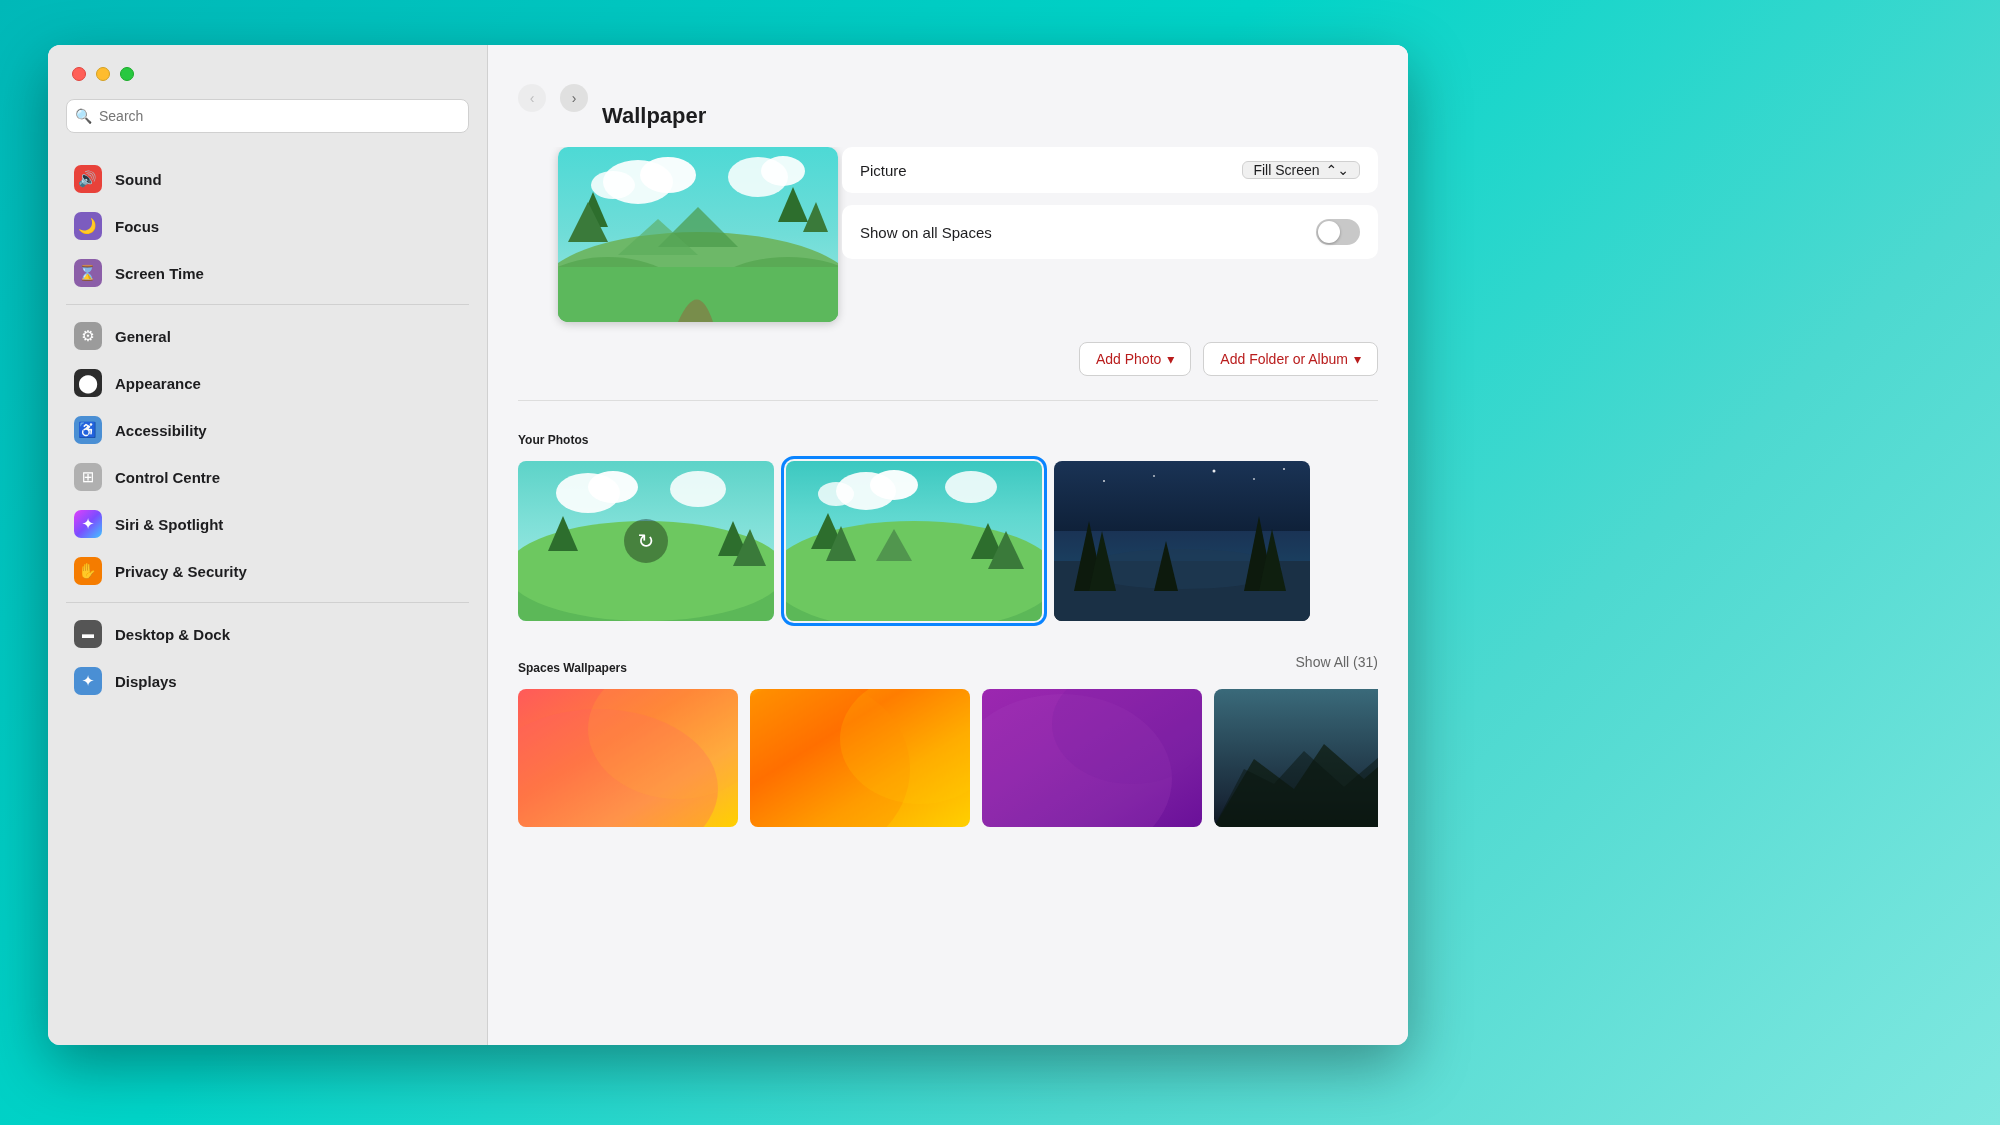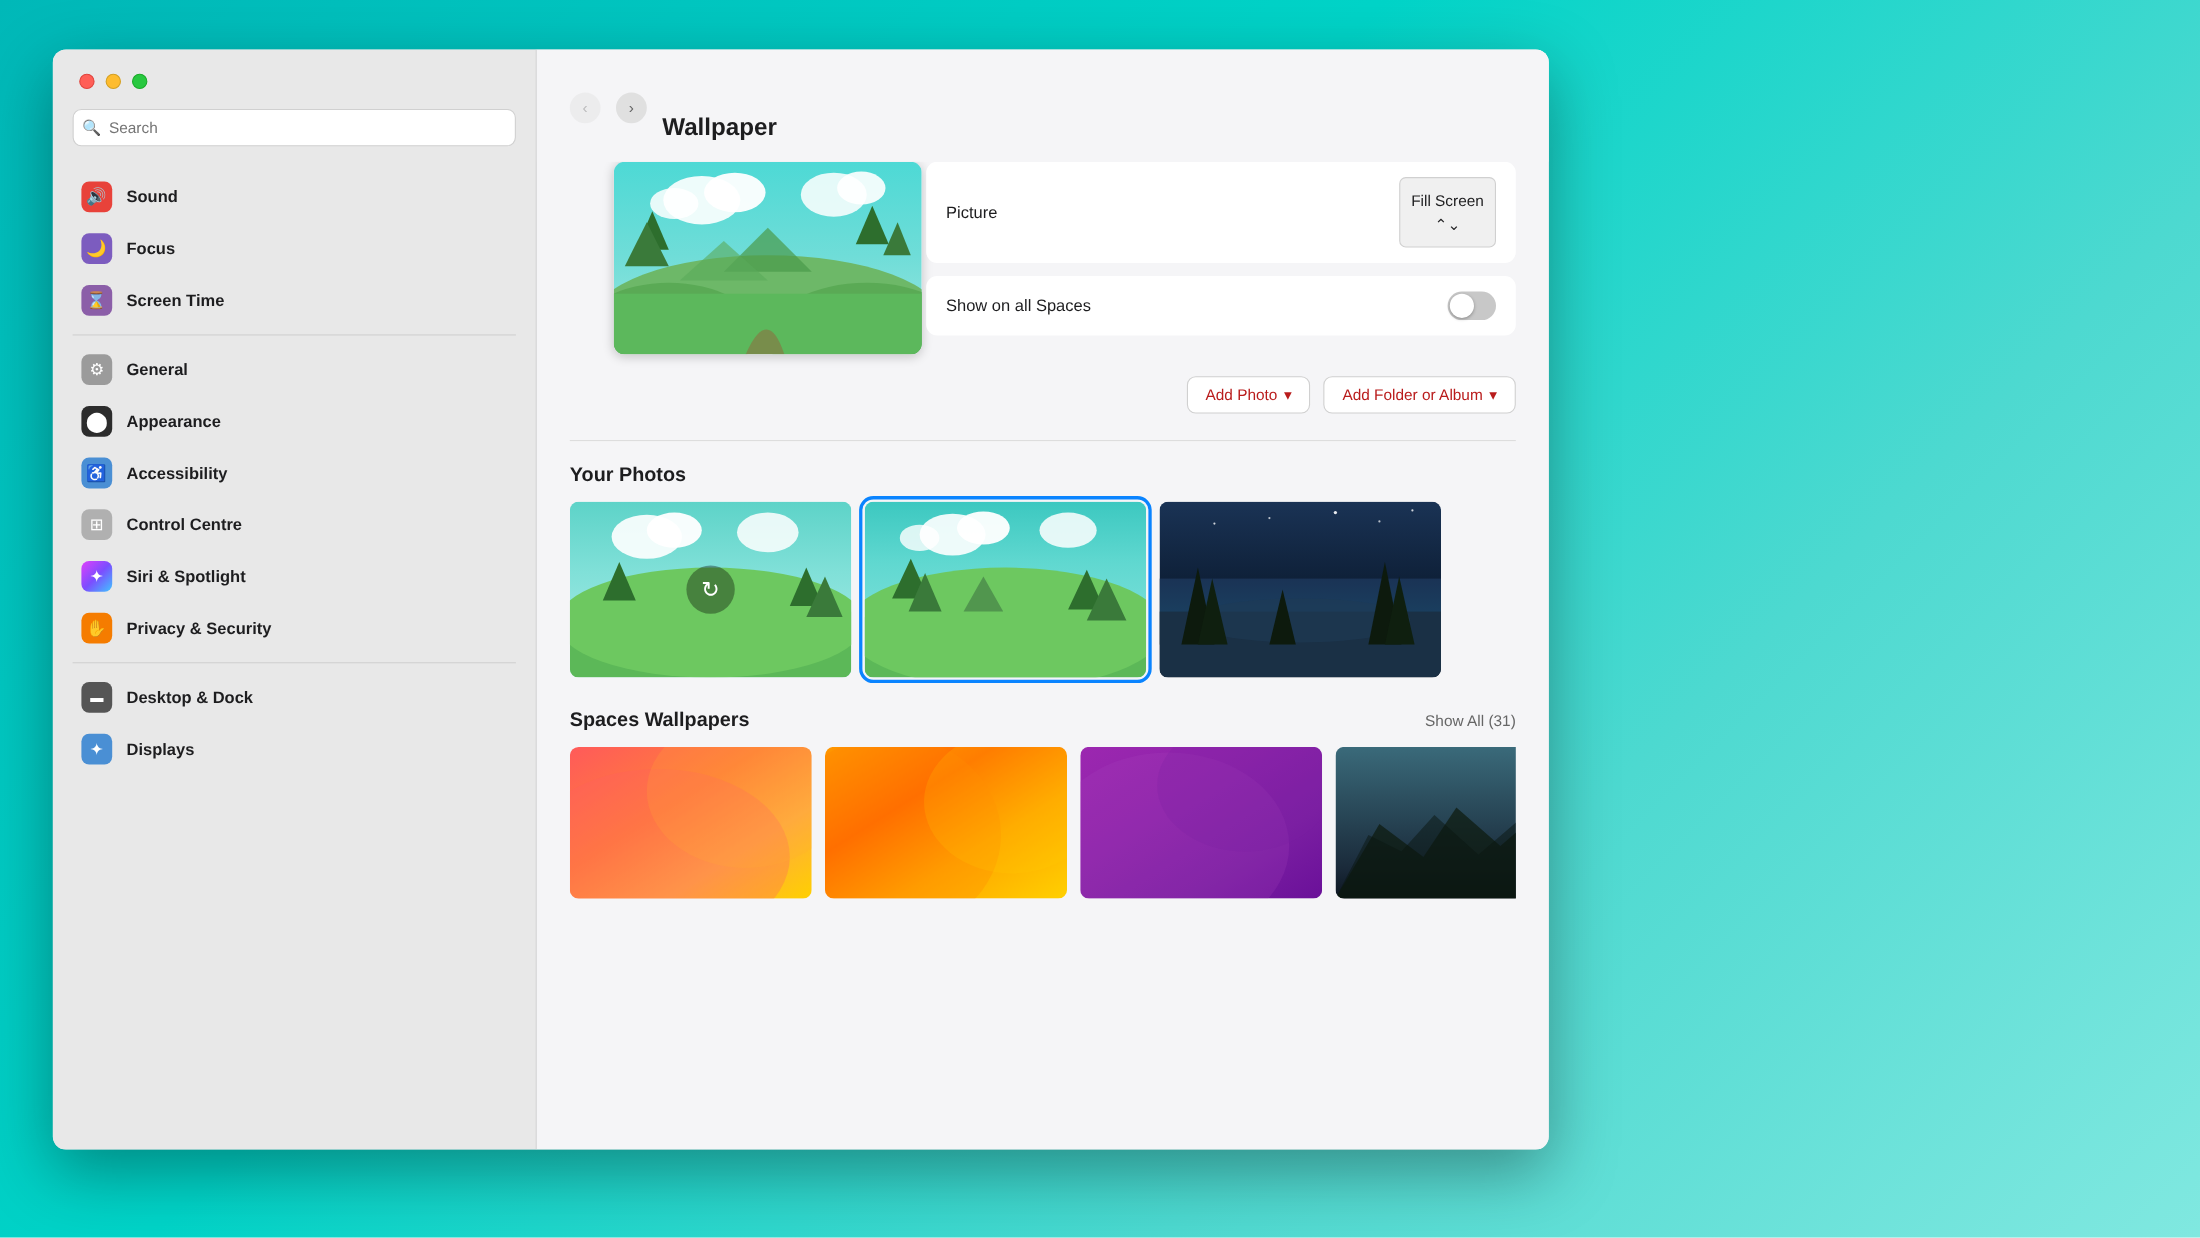--- a/index.html
+++ b/index.html
@@ -222,25 +222,24 @@
       font-weight: 400;
     }
 
     .fill-select {
       display: flex;
       align-items: center;
       gap: 6px;
       background: #f0f0f0;
       border: 1px solid #d0d0d0;
       border-radius: 6px;
-      padding: 12px 10px;
+      padding: 0 10px;
       cursor: pointer;
       font-size: 14px;
       color: #1d1d1f;
-      flex-direction: column;
     }
 
     .toggle {
       width: 44px;
       height: 26px;
       border-radius: 13px;
       background: #d0d0d0;
       position: relative;
       cursor: pointer;
       transition: background 0.2s;
@@ -284,23 +283,24 @@
 
     
     .section-header {
       display: flex;
       align-items: center;
       justify-content: space-between;
       margin-bottom: 14px;
     }
 
     .section-title {
-      font-size: 18px;
+      font-size: 12px;
       font-weight: 600;
       color: #1d1d1f;
+      margin-top: 12px;
     }
 
     .show-all-link {
       font-size: 14px;
       color: #666;
       cursor: pointer;
       margin-left: 12px;
     }
 
     .photos-grid {

